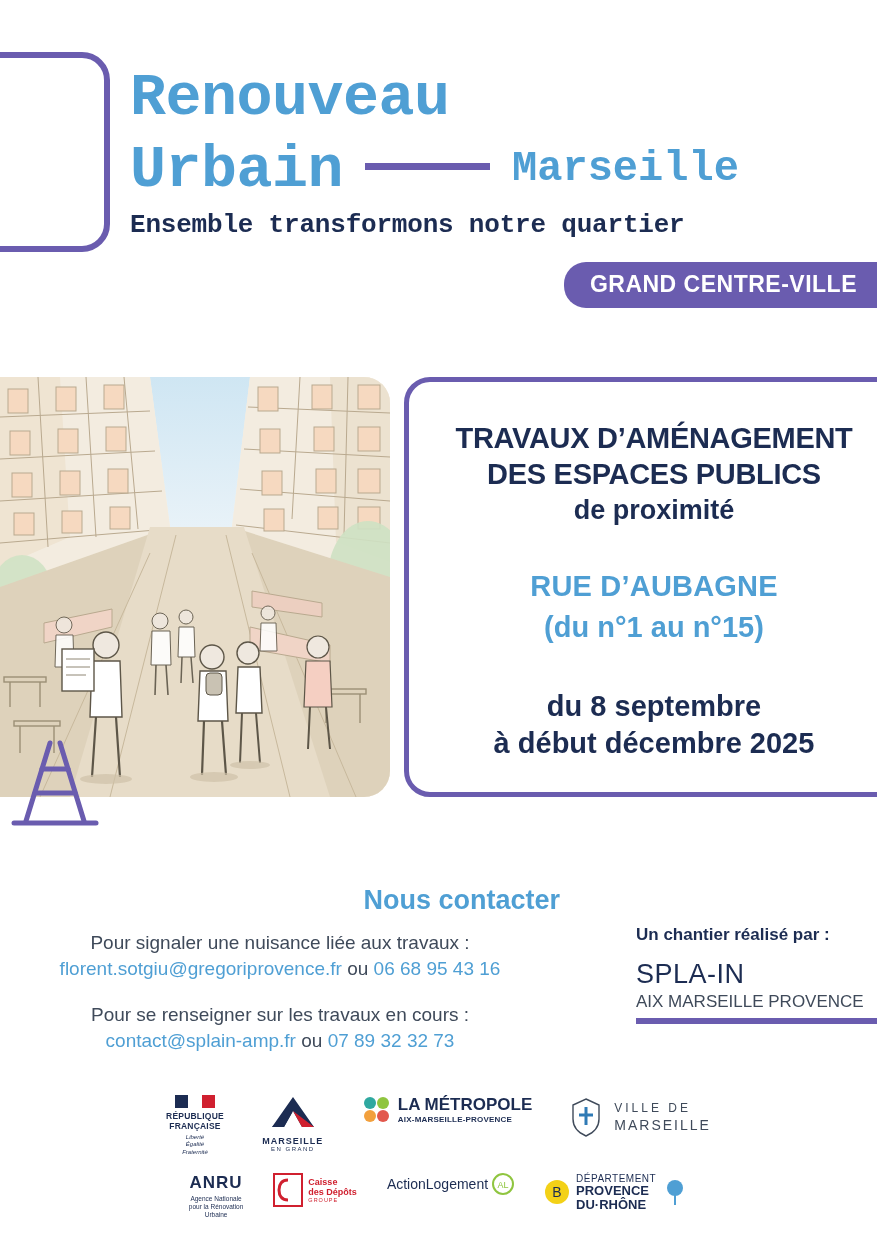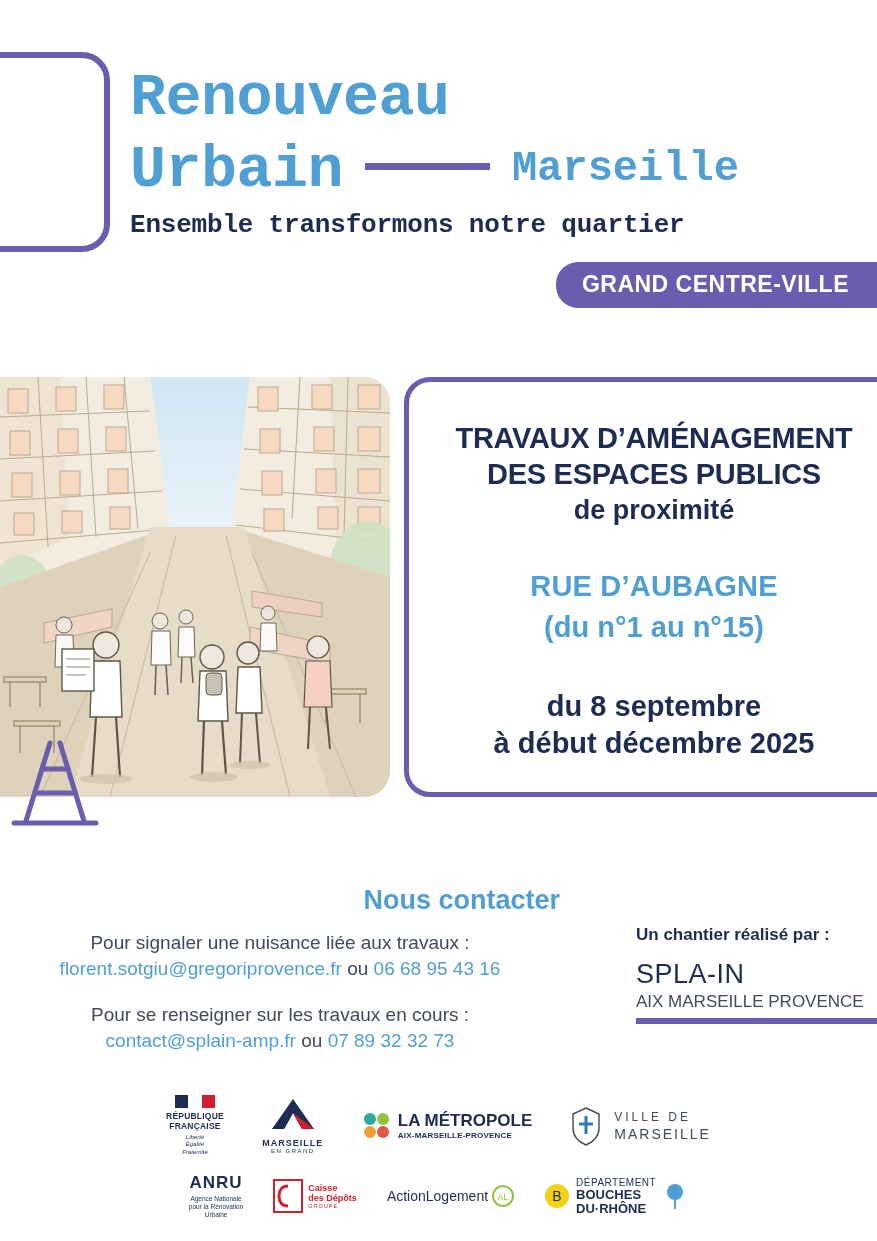--- a/index.html
+++ b/index.html
@@ -80,21 +80,21 @@
   }
   .badge {
     position: absolute;
     right: 0;
     top: 262px;
     background: #6a5caf;
     color: #ffffff;
     font-size: 23px;
     font-weight: bold;
     letter-spacing: 0.5px;
-    padding: 9px 28px 10px 26px;
+    padding: 9px 20px 10px 26px;
     border-top-left-radius: 22px;
     border-bottom-left-radius: 22px;
   }
 
   
   .illus {
     position: absolute;
     left: 0;
     top: 377px;
     width: 390px;
@@ -228,21 +228,21 @@
   
   .logos {
     position: absolute;
     left: 0;
     top: 1095px;
     width: 877px;
   }
   .logo-row {
     display: flex;
     justify-content: center;
-    align-items: center;
+    align-items: flex-start;
     gap: 34px;
   }
   .logo-row.row2 { margin-top: 16px; gap: 30px; }
   .logo { display: flex; align-items: center; }
 
   .lg-rf { text-align: center; }
   .lg-rf .flag { display: flex; height: 13px; width: 40px; margin: 0 auto 4px auto; }
   .lg-rf .b { background:#1c2c52; width: 13.3px; }
   .lg-rf .w { background:#ffffff; width: 13.3px; }
   .lg-rf .r { background:#d0202f; width: 13.3px; }
@@ -578,21 +578,21 @@
       </svg>
     </div>
 
     <div class="logo lg-dep">
       <svg width="26" height="26" viewBox="0 0 26 26" style="margin-right:6px">
         <circle cx="13" cy="13" r="12" fill="#f3d117"></circle>
         <text x="13" y="18" font-size="14" text-anchor="middle" fill="#1c2c52" font-family="Liberation Sans, sans-serif">B</text>
       </svg>
       <div style="margin-right:6px">
         <div class="t1">DÉPARTEMENT</div>
-        <div class="t2" style="white-space:pre-line">BOUCHES
+        <div class="t2" style="white-space:pre-line">PROVENCE
 DU·RHÔNE</div>
       </div>
       <svg width="26" height="28" viewBox="0 0 26 28">
         <circle cx="13" cy="10" r="8" fill="#4f9fd4"></circle>
         <path d="M13,16 L13,27" stroke="#4f9fd4" stroke-width="2"></path>
       </svg>
     </div>
   </div>
 </div>
 

